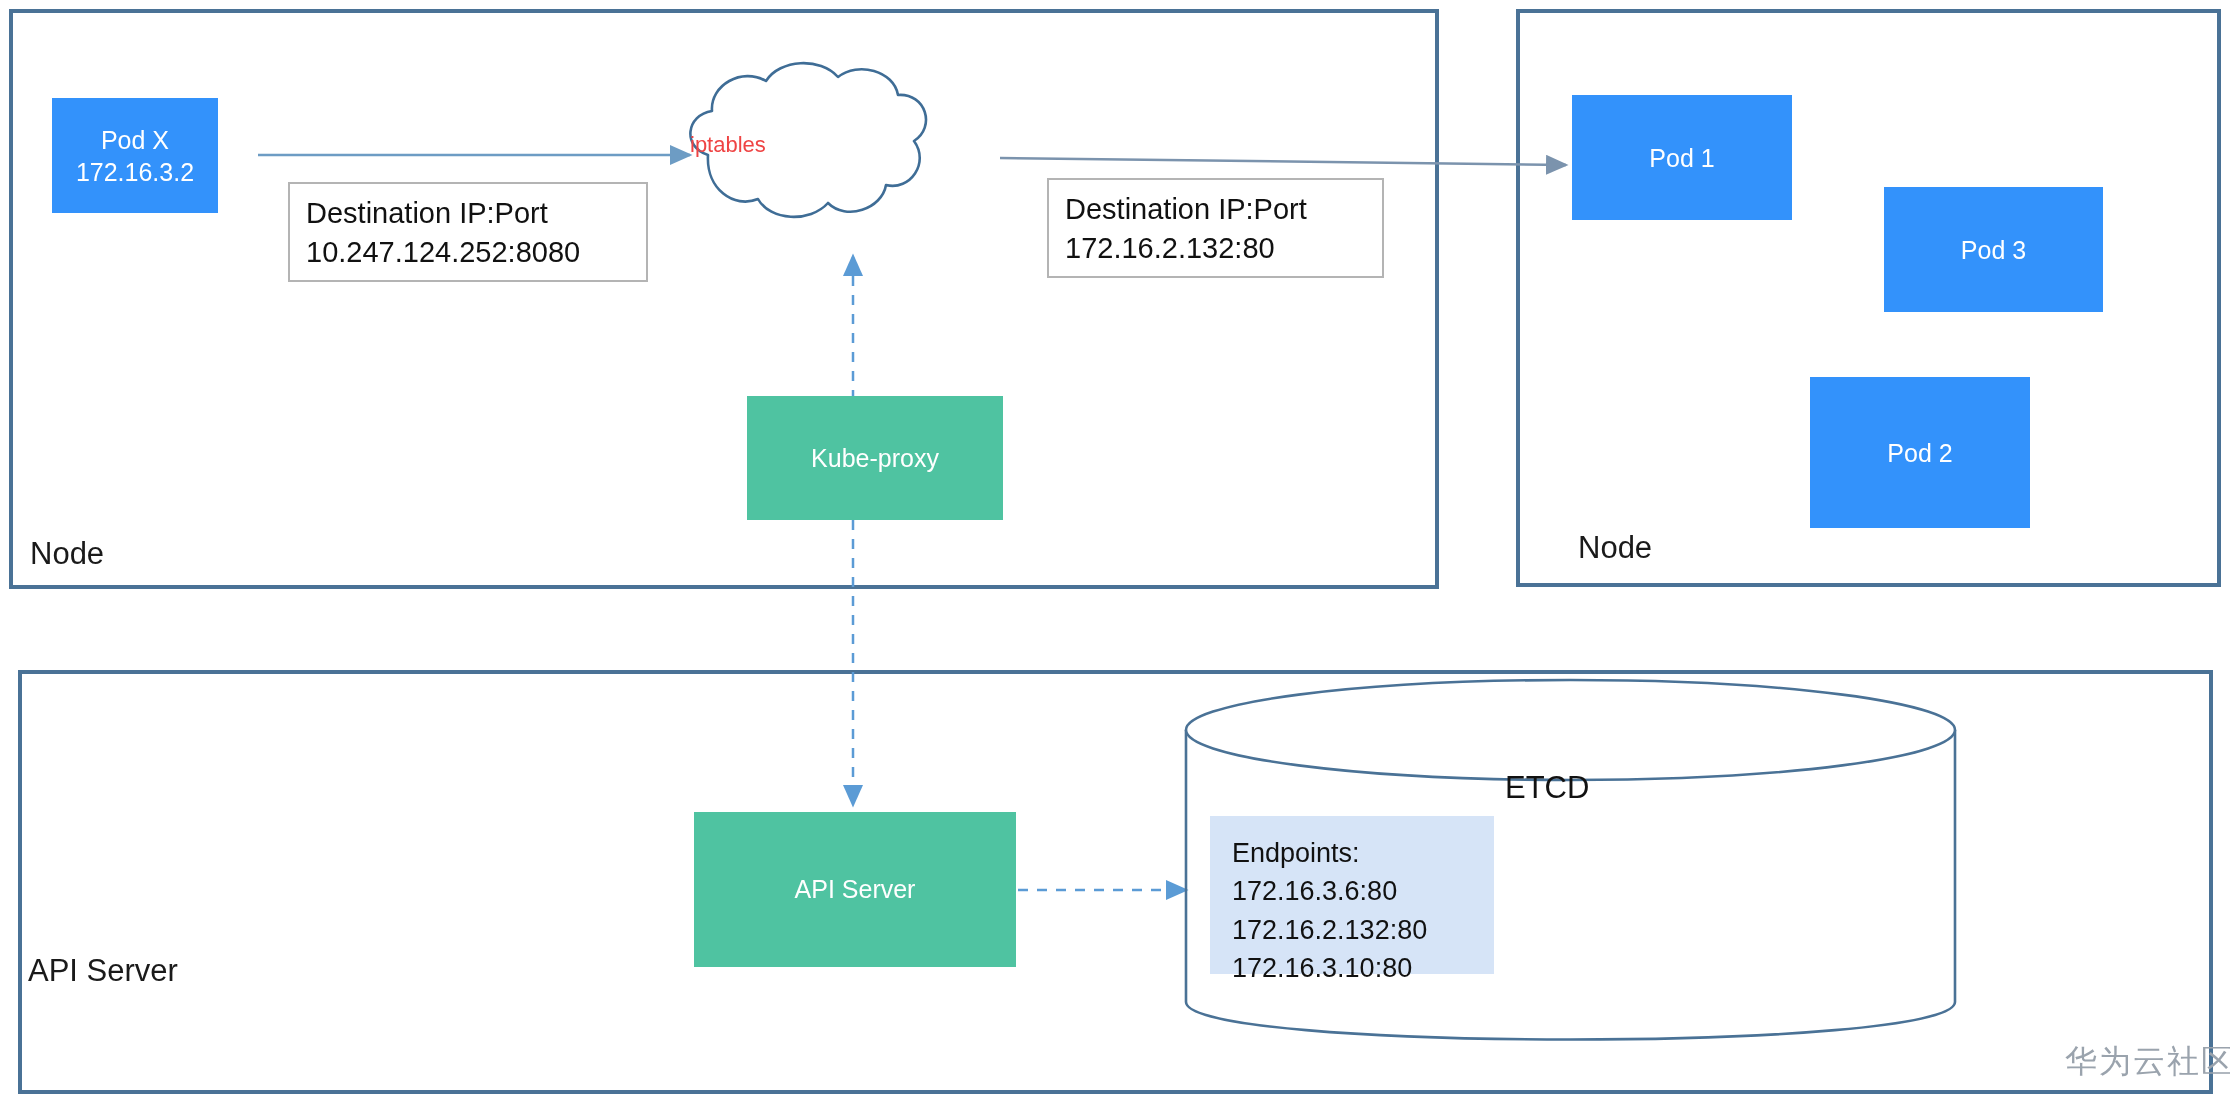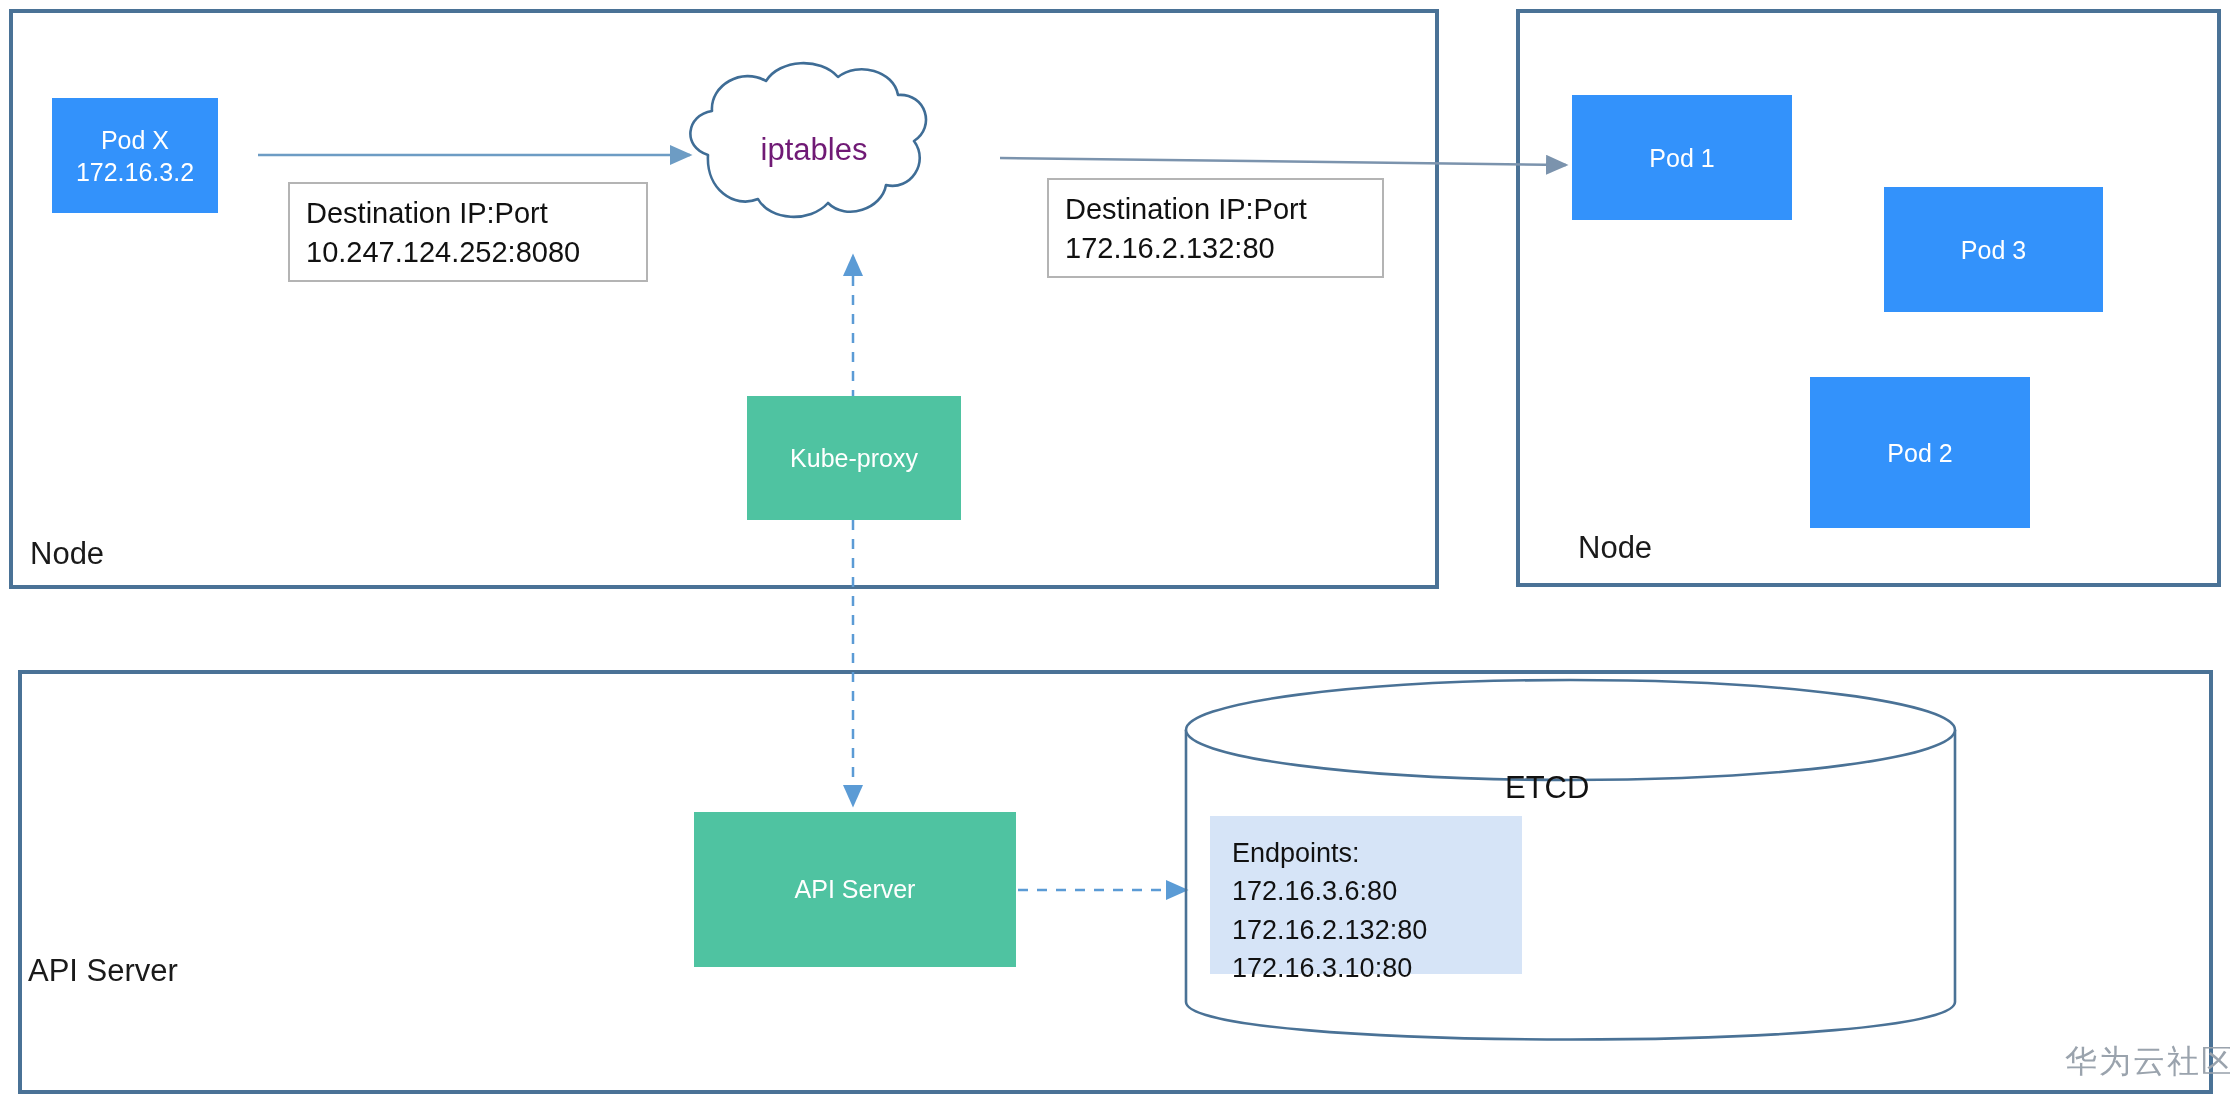--- a/index.html
+++ b/index.html
@@ -71,24 +71,24 @@
     box-sizing: border-box;
     padding: 10px 0 12px 16px;
     color: #111111;
     font-size: 29px;
     line-height: 1.33;
     white-space: nowrap;
   }
   .callout .cl { display: block; }
   .cloud-label {
     position: absolute;
-    font-size: 31px;
-    color: #701a75;
-    white-space: nowrap;
-    text-align: center;
+    font-size: 22px;
+    color: #ef4444;
+    white-space: nowrap;
+    text-align: left;
   }
   .etcd-label {
     position: absolute;
     font-size: 31px;
     color: #111111;
     white-space: nowrap;
   }
   .endpoints-box {
     position: absolute;
     background: #d6e4f7;
@@ -200,31 +200,31 @@
   <div class="callout" style="left:288px; top:182px; width:360px; height:100px;">
     <span class="cl">Destination IP:Port</span>
     <span class="cl">10.247.124.252:8080</span>
   </div>
 
   <div class="callout" style="left:1047px; top:178px; width:337px; height:100px;">
     <span class="cl">Destination IP:Port</span>
     <span class="cl">172.16.2.132:80</span>
   </div>
 
-  <div class="greenbox" style="left:747px; top:396px; width:214px; height:124px;">
+  <div class="greenbox" style="left:747px; top:396px; width:256px; height:124px;">
     <span>Kube-proxy</span>
   </div>
 
   <div class="greenbox" style="left:694px; top:812px; width:322px; height:155px;">
     <span>API Server</span>
   </div>
 
   <div class="etcd-label" style="left:1505px; top:770px;">ETCD</div>
 
-  <div class="endpoints-box" style="left:1210px; top:816px; width:312px; height:158px;">
+  <div class="endpoints-box" style="left:1210px; top:816px; width:284px; height:158px;">
     <span class="ep">Endpoints:</span>
     <span class="ep">172.16.3.6:80</span>
     <span class="ep">172.16.2.132:80</span>
     <span class="ep">172.16.3.10:80</span>
   </div>
 
   <div class="watermark" style="left:2029px; top:1040px;margin-left:36px;">华为云社区</div>
 
 </div>
 

